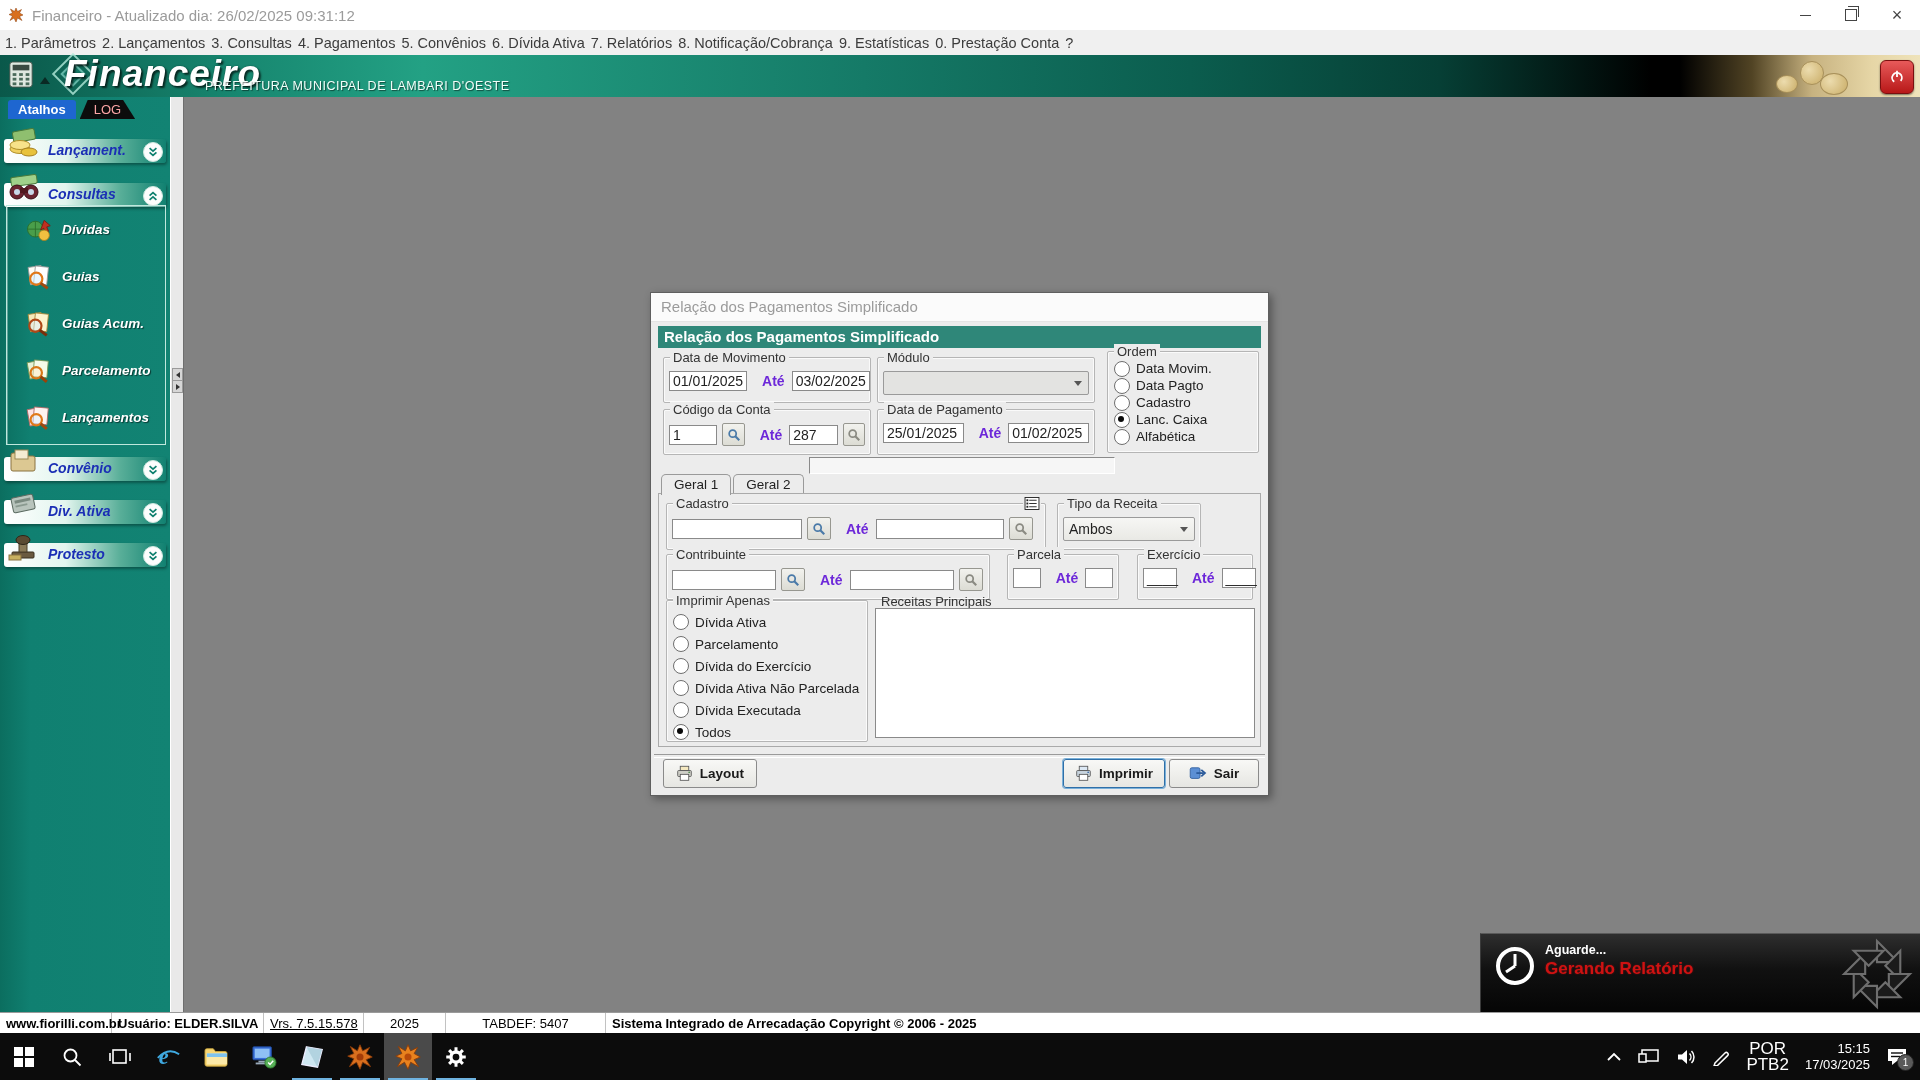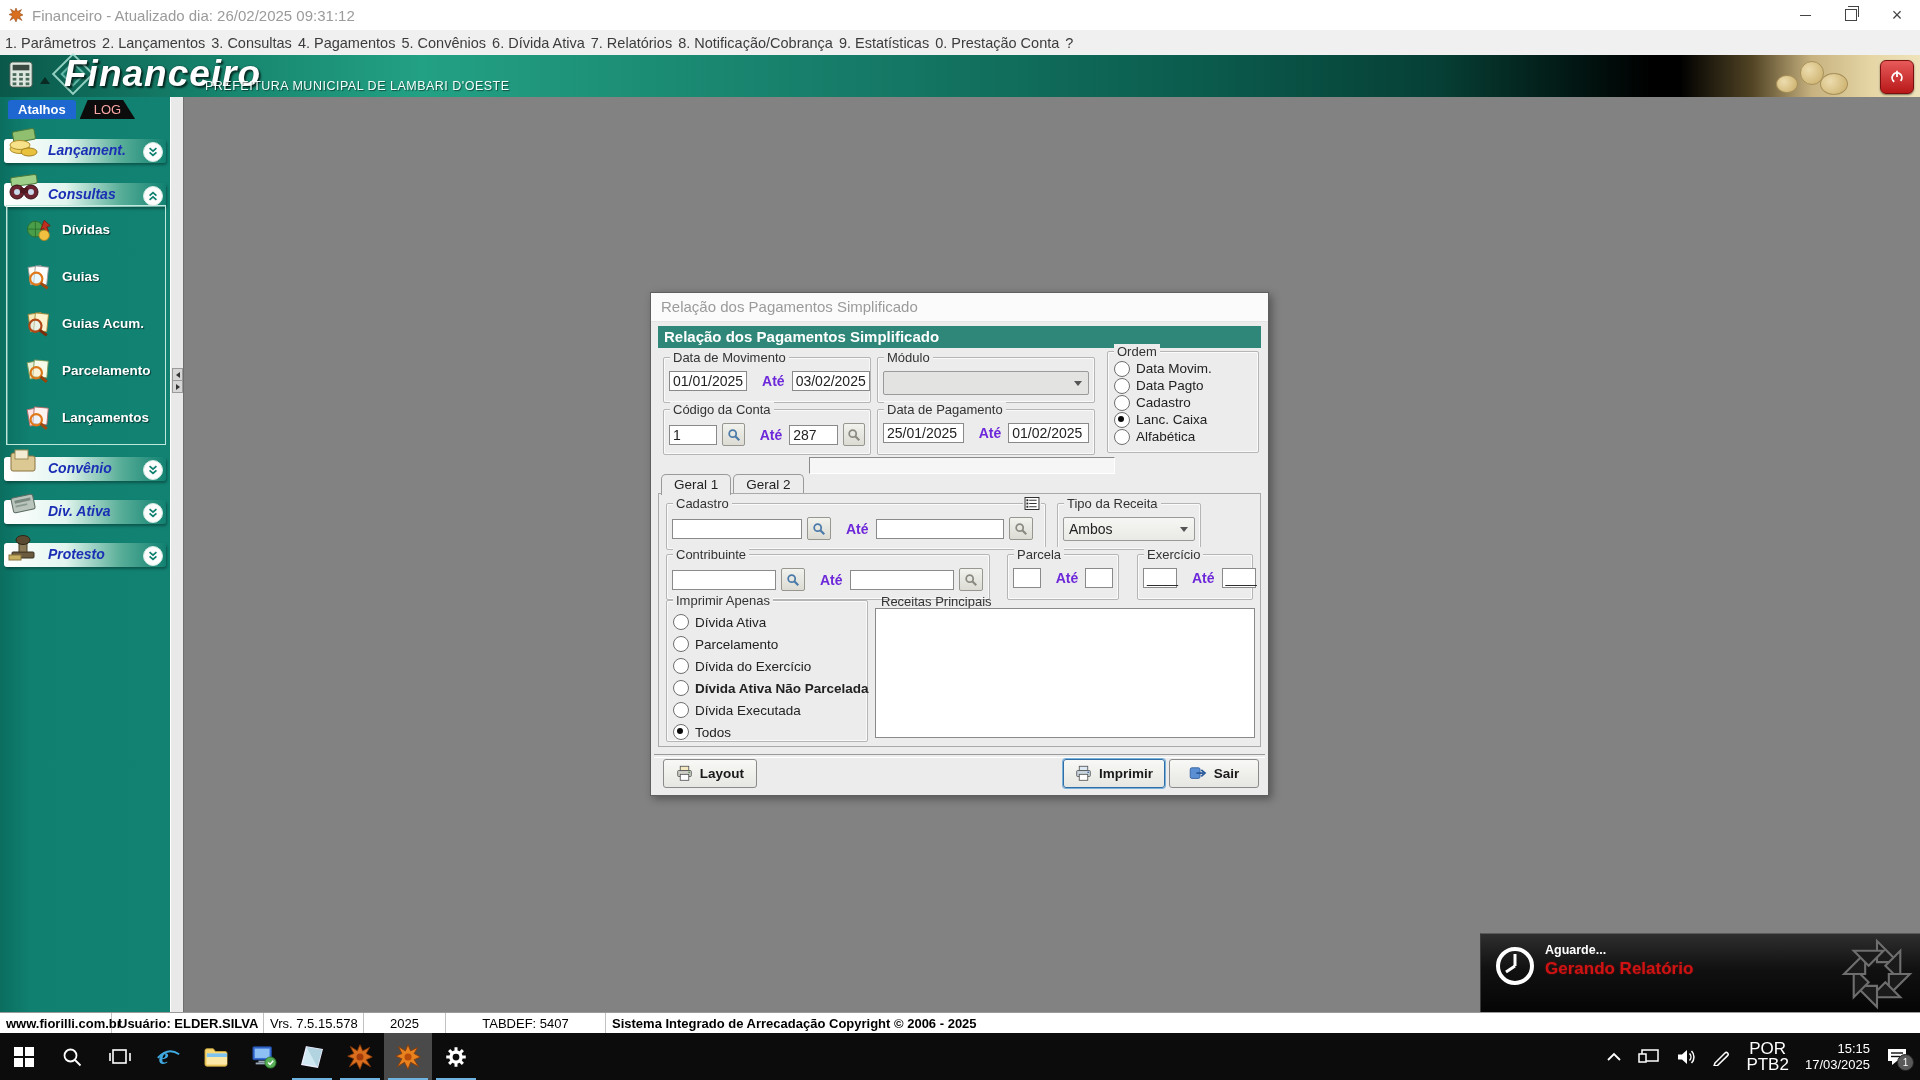--- a/index.html
+++ b/index.html
@@ -51,21 +51,21 @@
   .sb-bar{position:absolute;left:0;top:4px;right:0;height:24px;border-radius:3px;
     background:linear-gradient(90deg,#ffffff 0%,#e2f5ee 38%,#58ae98 72%,#118171 100%);
     box-shadow:1px 2px 3px rgba(0,0,0,.35);}
   .sb-bar .lbl{position:absolute;left:44px;top:3px;font-size:14px;font-weight:bold;font-style:italic;color:#1b2fb5;}
   .sb-ico{position:absolute;left:2px;top:-8px;z-index:2;}
   .sb-chev{position:absolute;right:3px;top:7px;width:18px;height:18px;border-radius:50%;background:#fdfdfd;
     border:1px solid #cfe8e0;display:flex;align-items:center;justify-content:center;z-index:2;}
   .submenu{position:absolute;left:6px;top:108px;width:158px;height:238px;
     border:1px solid #bfe8dd;box-shadow:inset 1px 1px 0 rgba(255,255,255,.35);}
   .sb-item{display:flex;align-items:center;gap:9px;padding-left:16px;height:47px;}
-  .sb-item .ilbl{font-size:13.5px;font-weight:bold;color:#fff;text-shadow:1px 1px 1px rgba(0,0,0,.55);}
+  .sb-item .ilbl{font-size:13.5px;font-weight:bold;font-style:italic;color:#fff;text-shadow:1px 1px 1px rgba(0,0,0,.55);}
 
   
   .splitter{position:absolute;left:170px;top:97px;width:12px;height:915px;background:#e9e9e9;
     border-left:1px solid #ffffff;border-right:1px solid #6e6e6e;}
   .split-btn{position:absolute;left:1px;width:9px;height:11px;background:#d6d6d6;border:1px solid #9a9a9a;
     display:flex;align-items:center;justify-content:center;}
   .tri-l{width:0;height:0;border-top:3px solid transparent;border-bottom:3px solid transparent;border-right:4px solid #333;}
   .tri-r{width:0;height:0;border-top:3px solid transparent;border-bottom:3px solid transparent;border-left:4px solid #333;}
 
   
@@ -554,21 +554,21 @@
             <span class="rl">Dívida Ativa</span>
           </div>
         <div class="rrow" style="height:22px;">
             <span class="radio"></span>
             <span class="rl">Parcelamento</span>
           </div>
         <div class="rrow" style="height:22px;">
             <span class="radio"></span>
             <span class="rl">Dívida do Exercício</span>
           </div>
-        <div class="rrow" style="height:22px;font-weight:bold;">
+        <div class="rrow" style="height:22px;">
             <span class="radio"></span>
             <span class="rl">Dívida Ativa Não Parcelada</span>
           </div>
         <div class="rrow" style="height:22px;">
             <span class="radio"></span>
             <span class="rl">Dívida Executada</span>
           </div>
         <div class="rrow" style="height:22px;">
             <span class="radio on"></span>
             <span class="rl">Todos</span>
@@ -612,21 +612,21 @@
           <path d="M15 5.5 l4.5 4 -4.5 4" stroke="#2a5a9a" stroke-width="2.2" fill="none"></path>
         </svg>
     </span>
     <span>Sair</span>
   </div>
 </div>
 
 <div class="statusbar">
   <span class="seg b" style="width:112px;">www.fiorilli.com.br</span>
   <span class="seg b" style="width:152px;">Usuário: ELDER.SILVA</span>
-  <span class="seg" style="width:100px;">Vrs. 7.5.15.578</span>
+  <span class="seg" style="width:100px;text-decoration:underline;">Vrs. 7.5.15.578</span>
   <span class="seg" style="width:82px;justify-content:center;">2025</span>
   <span class="seg" style="width:160px;justify-content:center;">TABDEF: 5407</span>
   <span class="seg b" style="border-right:none;">Sistema Integrado de Arrecadação Copyright © 2006 - 2025</span>
 </div>
 
 <div class="toast">
   <span class="clock">
     <svg width="44" height="44" viewBox="0 0 44 44">
         <circle cx="22" cy="22" r="17" fill="none" stroke="#fff" stroke-width="4"></circle>
         <line x1="22" y1="22" x2="22" y2="10" stroke="#fff" stroke-width="3"></line>

